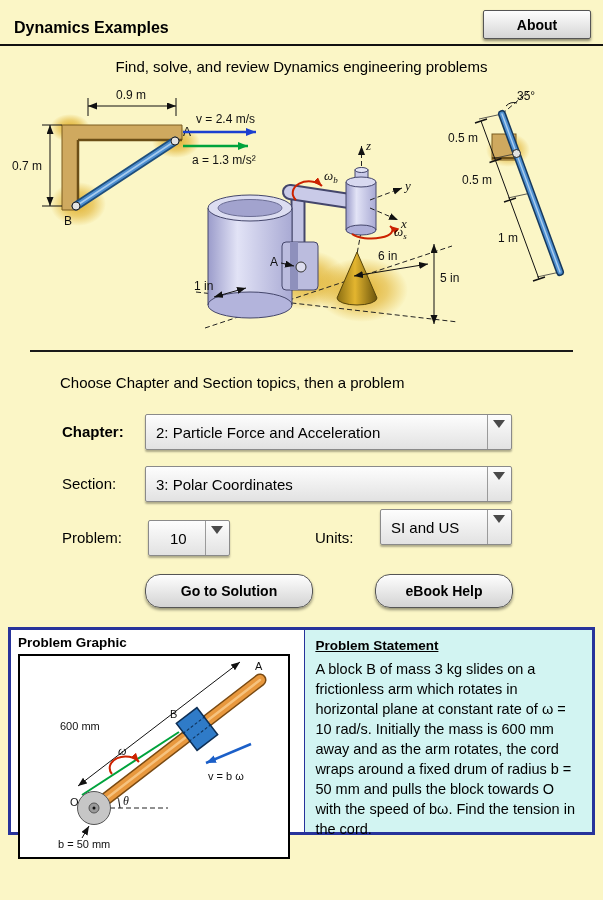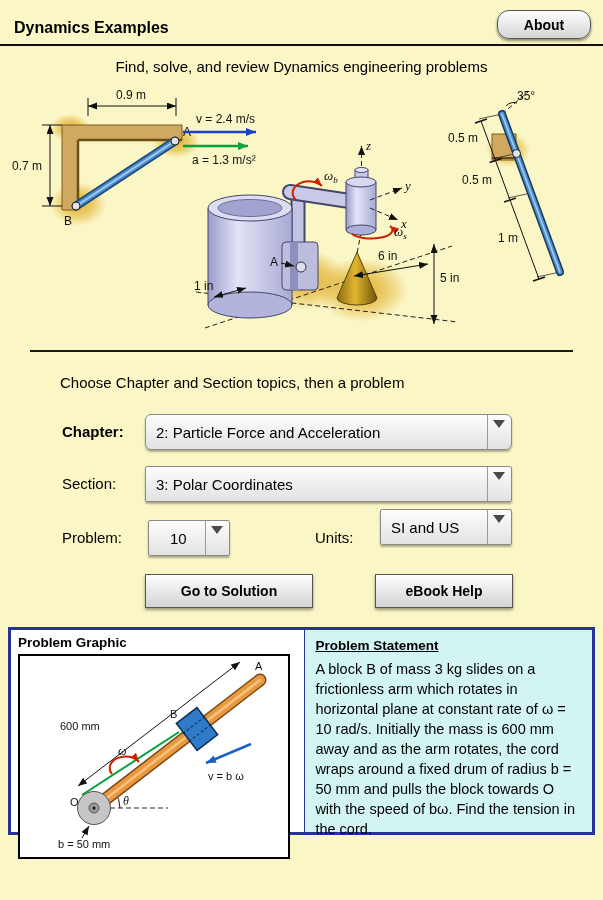--- a/index.html
+++ b/index.html
@@ -5,23 +5,23 @@
   html,body{margin:0;padding:0;background:#888;}
   *{box-sizing:border-box;}
   #app{
     position:relative;width:603px;height:900px;margin:0 auto;
     background:#FBF6C6;font-family:"Liberation Sans",sans-serif;color:#000;
     overflow:hidden;
   }
   
   .app-title{position:absolute;left:14px;top:19px;font-size:16px;font-weight:bold;}
   .about-btn{
-    position:absolute;right:12px;top:10px;width:94px;height:29px;
+    position:absolute;right:12px;top:10px;width:108px;height:29px;
     background:linear-gradient(#FEFEFE,#D5D5D5);
-    border:1px solid #555;border-radius:12px;
+    border:1px solid #555;border-radius:2px;
     box-shadow:0 2px 3px rgba(0,0,0,.45);
     font-weight:bold;font-size:14px;display:flex;align-items:center;justify-content:center;cursor:pointer;
   }
   .header-rule{position:absolute;left:0;top:44px;width:603px;height:2px;background:#111;}
   .subtitle{position:absolute;left:0;top:58px;width:603px;text-align:center;font-size:15px;}
   
   #hero{position:absolute;left:0;top:84px;}
   svg text{font-family:"Liberation Sans",sans-serif;font-size:12px;fill:#111;}
   svg .it{font-style:italic;font-family:"Liberation Serif",serif;font-size:13px;}
   svg .sub{font-style:italic;font-family:"Liberation Serif",serif;font-size:9px;}
@@ -40,21 +40,21 @@
   }
   .spinner .val{padding-left:10px;font-size:15px;white-space:nowrap;overflow:hidden;}
   .spinner .arrow-seg{position:absolute;right:0;top:0;bottom:0;width:24px;border-left:1px solid #9a9a9a;}
   .spinner .tri{
     position:absolute;right:6px;top:5px;width:0;height:0;
     border-left:6px solid transparent;border-right:6px solid transparent;border-top:8px solid #4a4a4a;
   }
   .btn{
     position:absolute;height:34px;
     background:linear-gradient(#FEFEFE,#D3D3D3);
-    border:1px solid #555;border-radius:0;
+    border:1px solid #555;border-radius:15px;
     box-shadow:0 2px 3px rgba(0,0,0,.4);
     font-weight:bold;font-size:14px;display:flex;align-items:center;justify-content:center;cursor:pointer;
   }
   
   .panel{
     position:absolute;left:8px;top:627px;width:587px;height:208px;
     border:3px solid #27339B;background:#FFFFFF;display:flex;
   }
   .panel-left{width:50.5%;background:#FFFFFF;padding:5px 7px;}
   .panel-right{width:49.5%;background:#D2F4F2;padding:8px 10px;border-left:1px solid #27339B;}
@@ -219,21 +219,21 @@
       <text x="492" y="100" text-anchor="end">0.5 m</text>
       <text x="518" y="158" text-anchor="end">1 m</text>
     </g>
   </svg>
 
   <div class="mid-rule"></div>
 
   <div class="instruction">Choose Chapter and Section topics, then a problem</div>
 
   <div class="form-label" style="left:62px;top:423px;font-weight:bold;">Chapter:</div>
-  <div class="spinner" style="left:145px;top:414px;width:367px;border-radius:6px;">
+  <div class="spinner" style="left:145px;top:414px;width:367px;">
     <span class="val">2: Particle Force and Acceleration</span>
     <span class="arrow-seg">
         <span class="tri"></span>
       </span>
   </div>
 
   <div class="form-label" style="left:62px;top:475px;">Section:</div>
   <div class="spinner" style="left:145px;top:466px;width:367px;">
     <span class="val">3: Polar Coordinates</span>
     <span class="arrow-seg">

